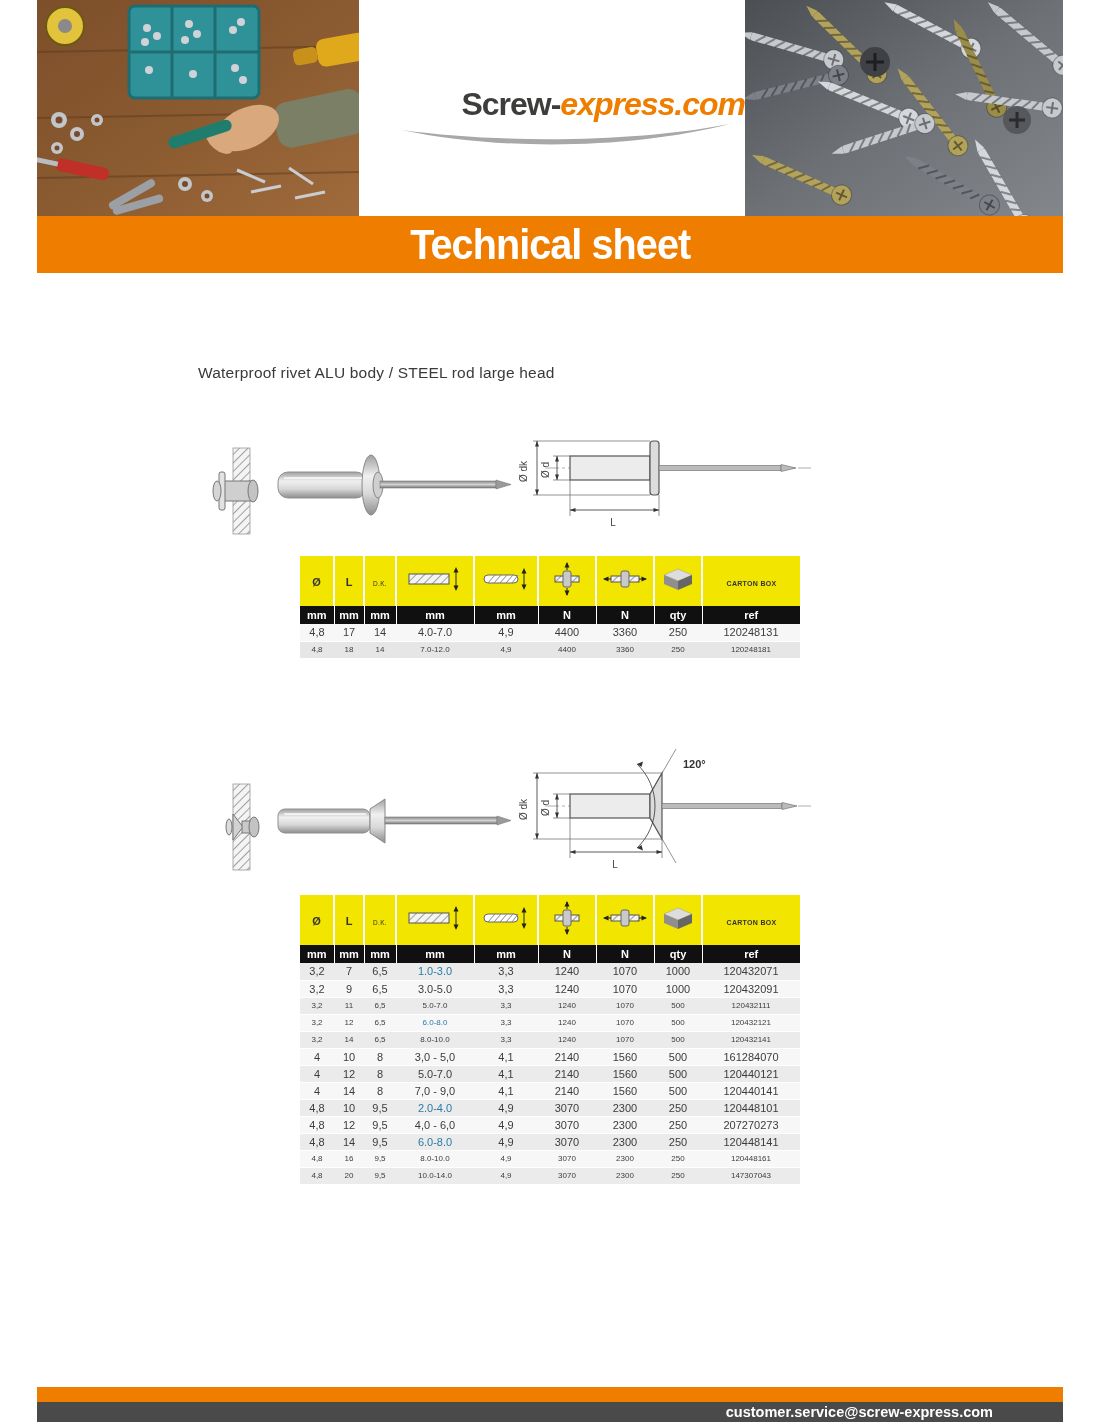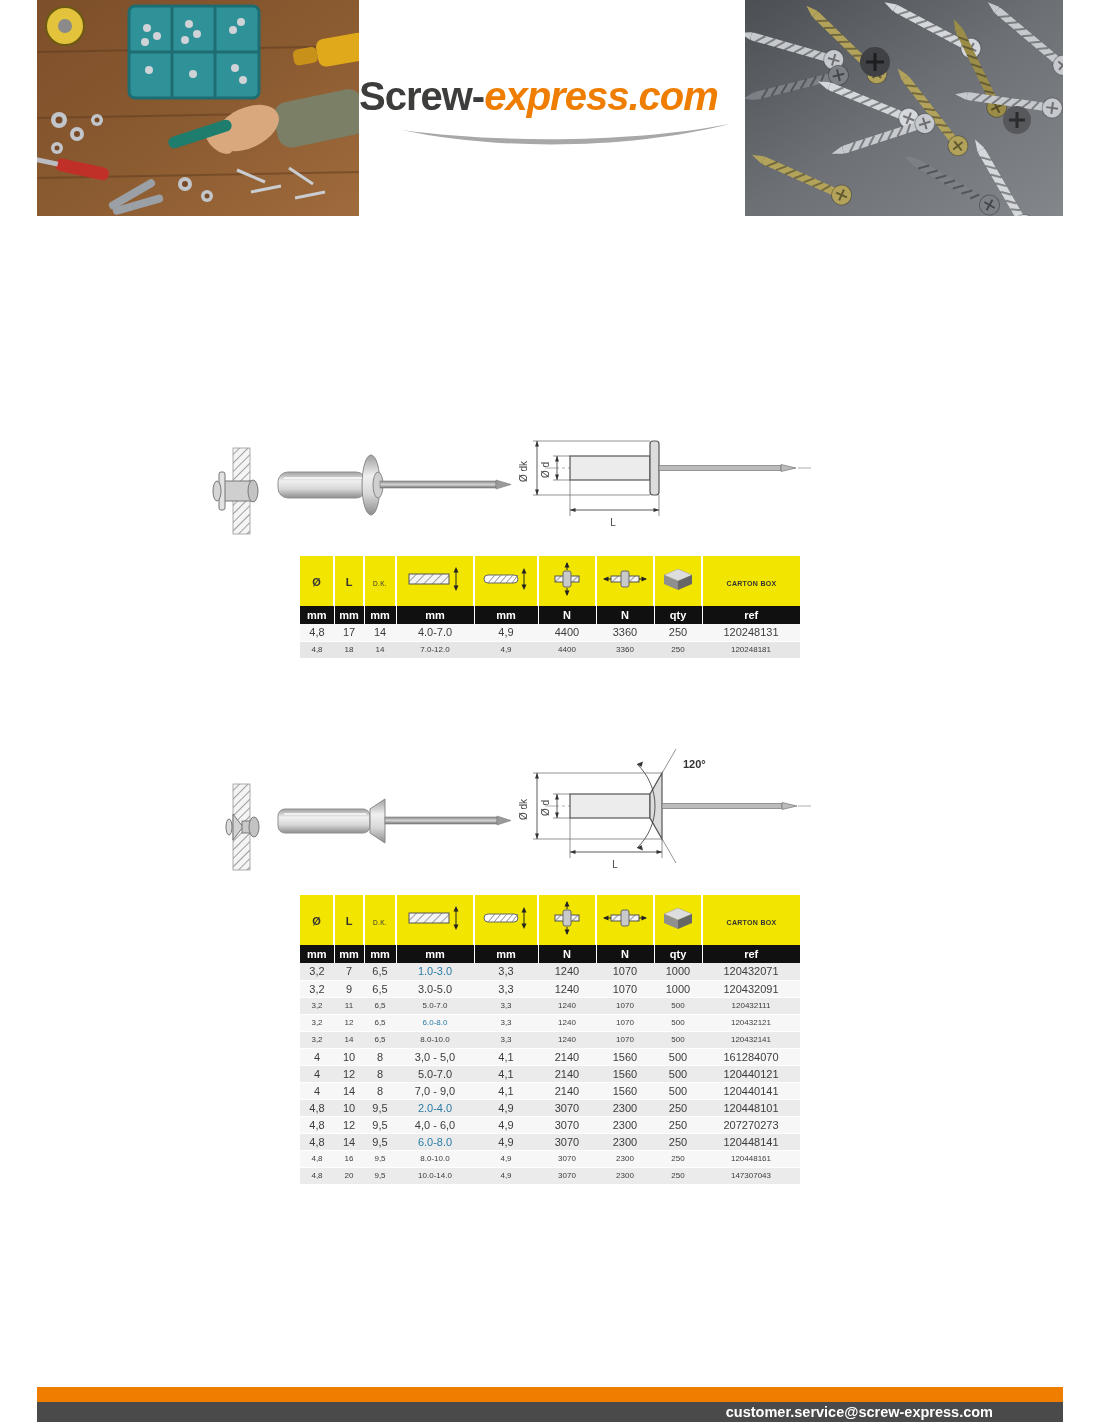--- a/index.html
+++ b/index.html
@@ -1,21 +1,21 @@
 <!DOCTYPE html>
 <html><head>
 <meta charset="utf-8">
 <style>
 *{margin:0;padding:0;box-sizing:border-box}
 html,body{width:1100px;height:1422px;background:#fff;font-family:"Liberation Sans",sans-serif;position:relative;overflow:hidden}
 .page{position:absolute;left:37px;top:0;width:1026px;height:1422px;background:#fff}
 .header{position:absolute;top:0;left:0;width:100%;height:216px;display:flex}
 .header svg.photo{display:block;flex:0 0 auto}
 .logo-area{flex:1;position:relative;background:#fff}
-.logo{position:absolute;top:74px;left:0;width:100%;text-align:left;font-size:40px;letter-spacing:-1px;white-space:nowrap}
+.logo{position:absolute;top:86px;left:0;width:100%;text-align:right;font-size:32px;letter-spacing:-1px;white-space:nowrap}
 .logo .p1{font-weight:700;color:#3d3d3c}
 .logo .p2{font-weight:700;font-style:italic;color:#ee7d00}
 .swoosh{position:absolute;top:122px;left:50%;transform:translateX(-46%)}
 .banner{position:absolute;top:216px;left:0;width:100%;height:57px;background:#ee7d00;text-align:center;overflow:hidden}
 .banner span{display:inline-block;font-size:43px;font-weight:700;color:#fff;line-height:56px;transform:scaleX(.92);letter-spacing:-1px}
 .title{position:absolute;font-size:15.5px;color:#3a3a3a;letter-spacing:.2px;white-space:nowrap}
 .t1{top:364px;left:161px}
 .t2{top:699px;left:161px}
 .g{position:absolute}
 .wall1{top:446px;left:170px}
@@ -180,21 +180,25 @@
       <use href="#screwg" transform="translate(98,150) rotate(-18)" color="#c6c9ce"></use>
       <use href="#screwg" transform="translate(170,162) rotate(30)" color="#7d8187"></use>
       <use href="#screwg" transform="translate(236,150) rotate(60)" color="#d4d7db"></use>
       <circle cx="130" cy="62" r="15" fill="#3f4145"></circle>
       <path d="M121 62 h18 M130 53 v18" stroke="#1d1e20" stroke-width="3"></path>
       <circle cx="272" cy="120" r="14" fill="#56585c"></circle>
       <path d="M264 120 h16 M272 112 v16" stroke="#2a2b2d" stroke-width="3"></path>
     </svg>
   </div>
 
-
+  <div class="banner">
+    <span>Technical sheet</span>
+  </div>
+
+  <div class="title t1">Waterproof rivet ALU body / STEEL rod large head</div>
 
   <svg class="g wall1" width="60" height="90" viewBox="0 0 60 90">
     <rect x="26" y="2" width="17" height="86" fill="url(#hatch)" stroke="#999" stroke-width="0.8"></rect>
     <rect x="16" y="35" width="28" height="20" fill="#cfcfcf" stroke="#777"></rect>
     <rect x="12" y="26" width="6" height="38" rx="2" fill="#e2e2e2" stroke="#777"></rect>
     <ellipse cx="10" cy="45" rx="4" ry="10" fill="#d5d5d5" stroke="#777"></ellipse>
     <ellipse cx="46" cy="45" rx="5" ry="11" fill="#c3c3c3" stroke="#777"></ellipse>
   </svg>
 
   <svg class="g rivet1" width="245" height="100" viewBox="0 0 245 100">

